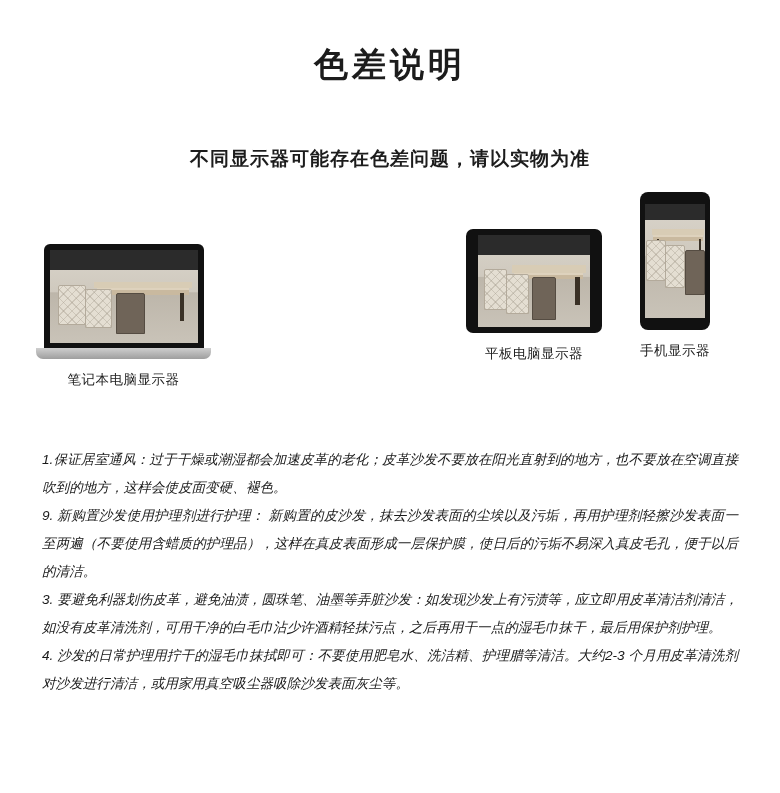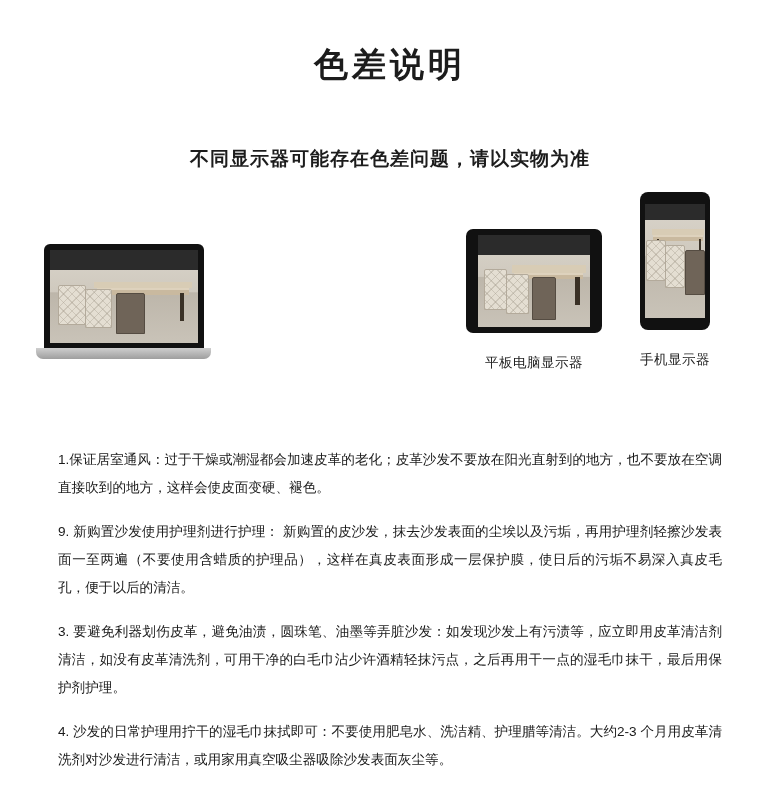--- a/index.html
+++ b/index.html
@@ -45,21 +45,21 @@
     margin-top: 44px;
     height: 190px;
   }
   .device {
     position: absolute;
     text-align: center;
   }
   .device-caption {
     font-size: 13.5px;
     color: #222;
-    margin-top: 21px;
+    margin-top: 12px;
     letter-spacing: 0.5px;
     white-space: nowrap;
   }
 
   
   .photo {
     position: relative;
     background: #efece6;
     overflow: hidden;
   }
@@ -174,21 +174,22 @@
     padding-top: 84px;
   }
   .care-body {
     margin: 40px 42px 0 42px;
     font-size: 13.6px;
     line-height: 28px;
     color: #191919;
     text-align: justify;
   }
   .care-body p {
-    margin: 16px;
+    margin: 0;
+    font-style: italic;
   }
 </style>
 </head>
 <body>
 
 <div class="page">
 
   <h1 class="title-main">色差说明</h1>
   <h2 class="subtitle">不同显示器可能存在色差问题，请以实物为准</h2>
 
@@ -202,20 +203,21 @@
           <div class="tabletop" style="left:30%;top:34%;width:66%;height:7%;"></div>
           <div class="table" style="left:32%;top:41%;width:62%;height:5%;"></div>
           <div class="leg" style="left:36%;top:46%;width:3%;height:30%;"></div>
           <div class="leg" style="left:88%;top:46%;width:3%;height:30%;"></div>
           <div class="chair" style="left:6%;top:38%;width:17%;height:40%;"></div>
           <div class="chair" style="left:24%;top:42%;width:17%;height:40%;"></div>
           <div class="chair chair-dark" style="left:45%;top:46%;width:18%;height:42%;"></div>
         </div>
       </div>
       <div class="base"></div>
+      <div class="device-caption">笔记本电脑显示器</div>
     </div>
 
 
     <div class="device tablet">
       <div class="frame">
         <div class="photo">
           <div class="floor"></div>
           <div class="wallband"></div>
           <div class="tabletop" style="left:30%;top:33%;width:66%;height:8%;"></div>
           <div class="table" style="left:32%;top:41%;width:62%;height:5%;"></div>

